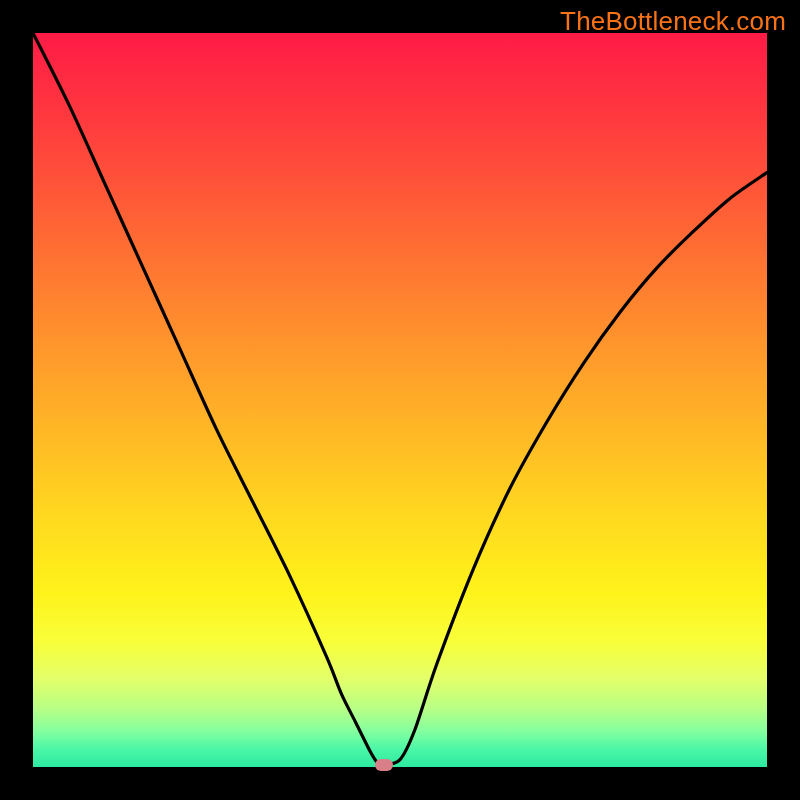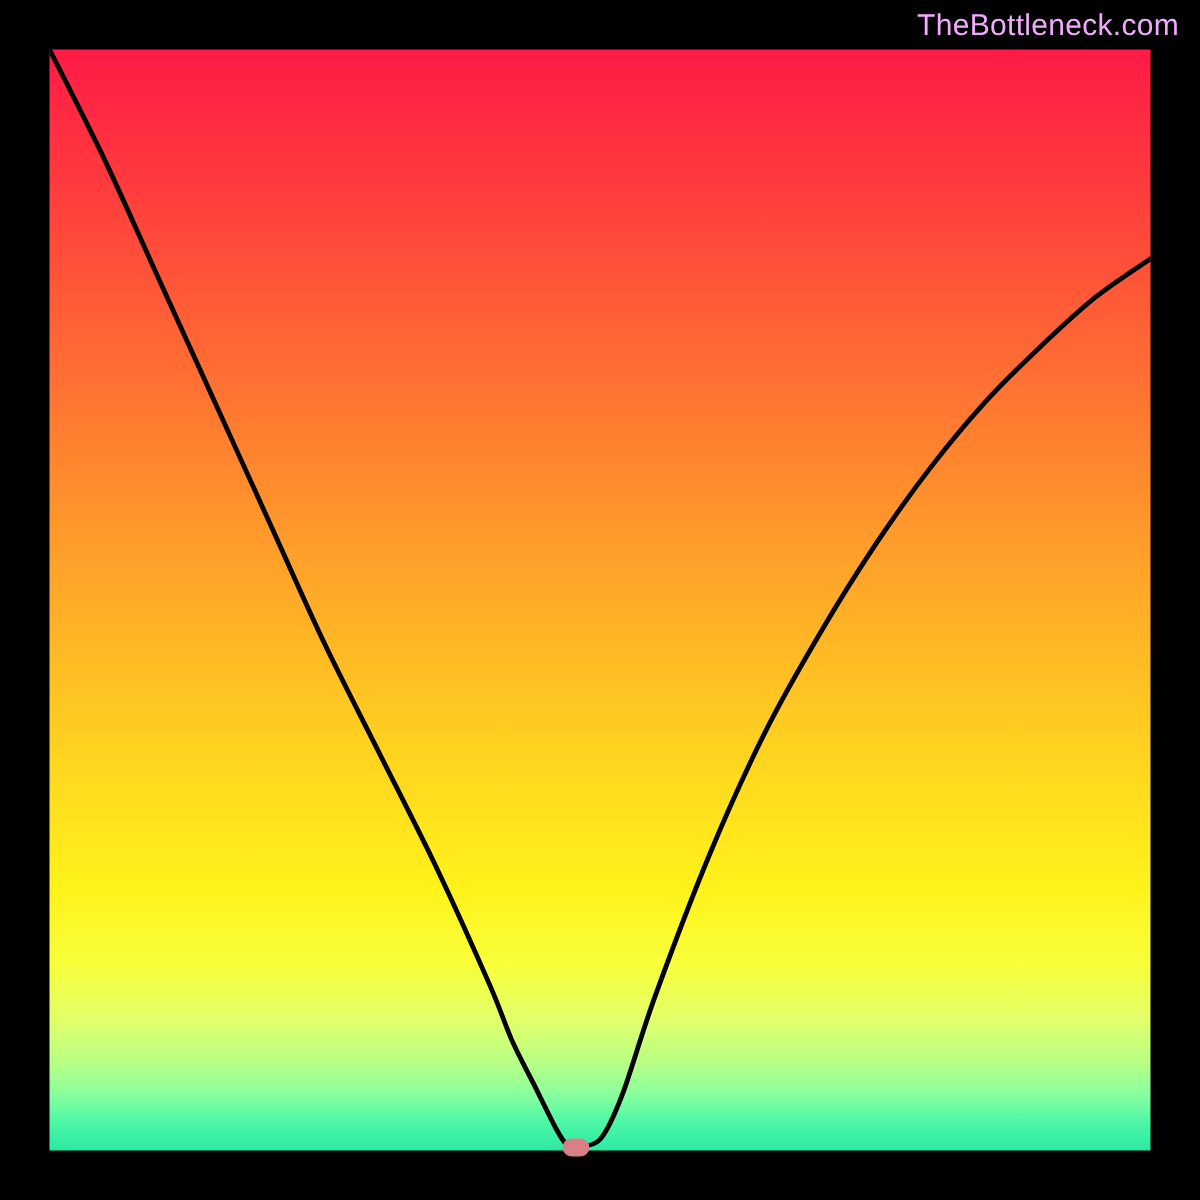--- a/index.html
+++ b/index.html
@@ -45,22 +45,22 @@
     height: 12px;
     border-radius: 6px;
     background: #d97f88;
     transform: translate(-50%, -50%);
   }
   .watermark {
     position: absolute;
     top: 6px;
     right: 14px;
     font-family: Arial, Helvetica, sans-serif;
-    font-size: 20px;
-    color: #f0abfc;
+    font-size: 26px;
+    color: #f97316;
     letter-spacing: 0.2px;
     font-weight: 500;
   }
   svg.curve {
     position: absolute;
     left: 0;
     top: 0;
   }
 </style>
 </head>

